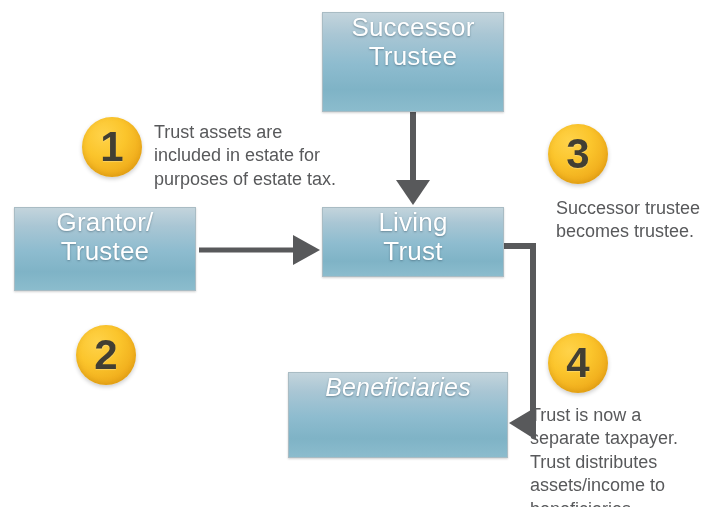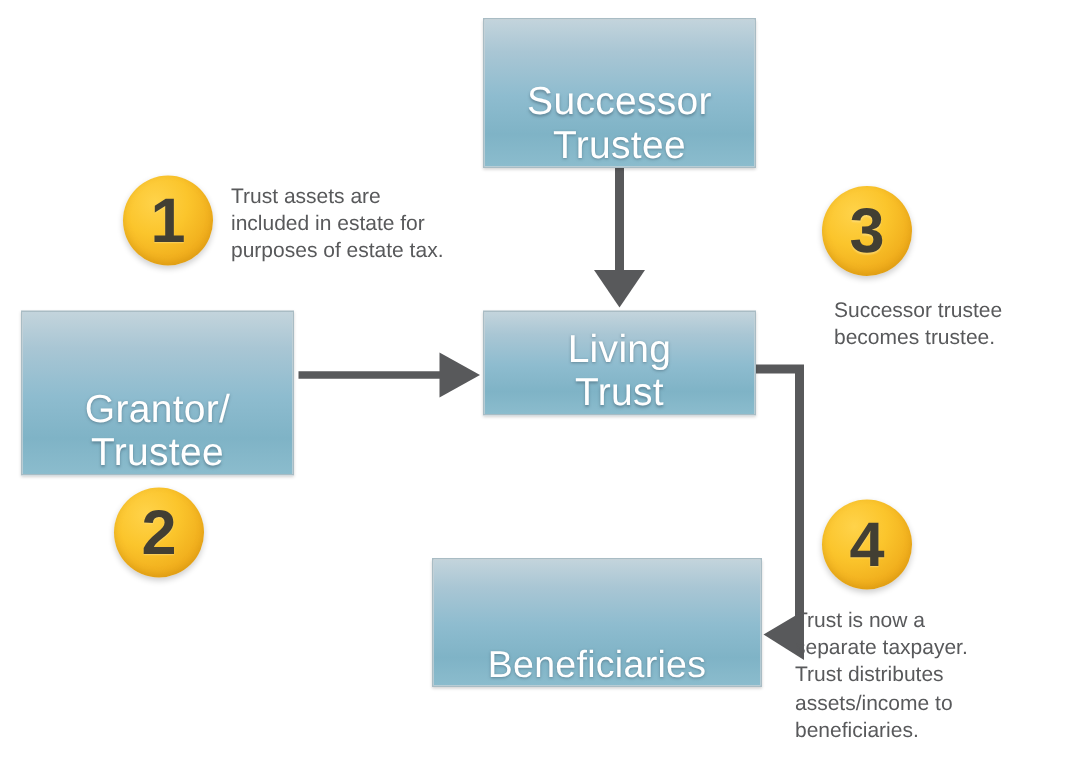--- a/index.html
+++ b/index.html
@@ -14,21 +14,21 @@
     background: #ffffff;
     overflow: hidden;
     font-family: "Liberation Sans", sans-serif;
   }
 
   
   .node {
     position: absolute;
     box-sizing: border-box;
     display: flex;
-    align-items: flex-end;
+    align-items: flex-start;
     justify-content: center;
     text-align: center;
     border: 1px solid #a9bcc4;
     background: linear-gradient(to bottom,
                 #c3d4dc 0%,
                 #a9c6d4 22%,
                 #8ebccf 52%,
                 #7fb3c6 78%,
                 #8bbccd 100%);
     box-shadow: 0 1px 2px rgba(0,0,0,0.18);
@@ -38,23 +38,23 @@
     font-size: 26px;
     line-height: 1.12;
     font-weight: 400;
     letter-spacing: 0.2px;
     text-shadow: 0 1px 2px rgba(60,90,105,0.55);
     white-space: pre-line;
     padding: 0 6px;
   }
 
   #node-successor-trustee { left: 322px; top: 12px;  width: 182px; height: 100px; }
-  #node-grantor-trustee   { left: 14px;  top: 207px; width: 182px; height: 110px;  }
+  #node-grantor-trustee   { left: 14px;  top: 207px; width: 182px; height: 84px;  }
   #node-living-trust      { left: 322px; top: 207px; width: 182px; height: 70px;  }
-  #node-beneficiaries     { left: 288px; top: 372px; width: 220px; height: 86px;  }
+  #node-beneficiaries     { left: 288px; top: 372px; width: 220px; height: 86px; font-style: italic;  }
 
   #node-beneficiaries .node-label { font-size: 25px; }
 
   
   .connector {
     position: absolute;
     left: 0;
     top: 0;
     width: 720px;
     height: 507px;
@@ -88,21 +88,21 @@
 
   #badge-1 { left: 82px;  top: 117px; }
   #badge-2 { left: 76px;  top: 325px; }
   #badge-3 { left: 548px; top: 124px; }
   #badge-4 { left: 548px; top: 333px; }
 
   
   .callout {
     position: absolute;
     color: #58595b;
-    font-size: 14px;
+    font-size: 18px;
     line-height: 1.30;
     white-space: pre-line;
     font-weight: 400;
   }
 
   #callout-1 { left: 154px; top: 121px; width: 190px; }
   #callout-2 { left: 68px;  top: 398px; width: 200px; }
   #callout-3 { left: 556px; top: 197px; width: 160px; }
   #callout-4 { left: 530px; top: 404px; width: 175px; }
 </style>

